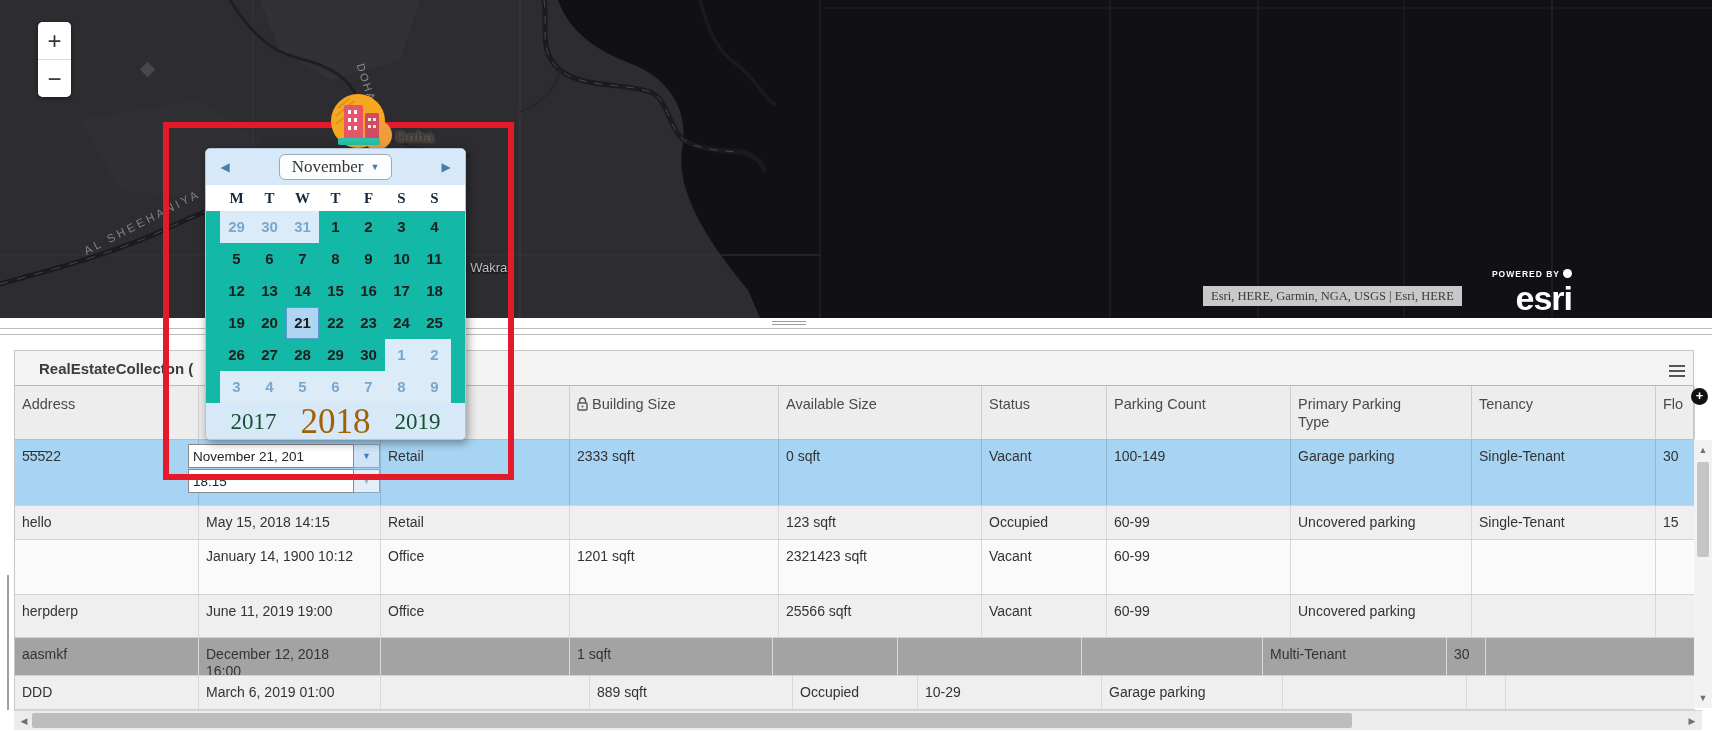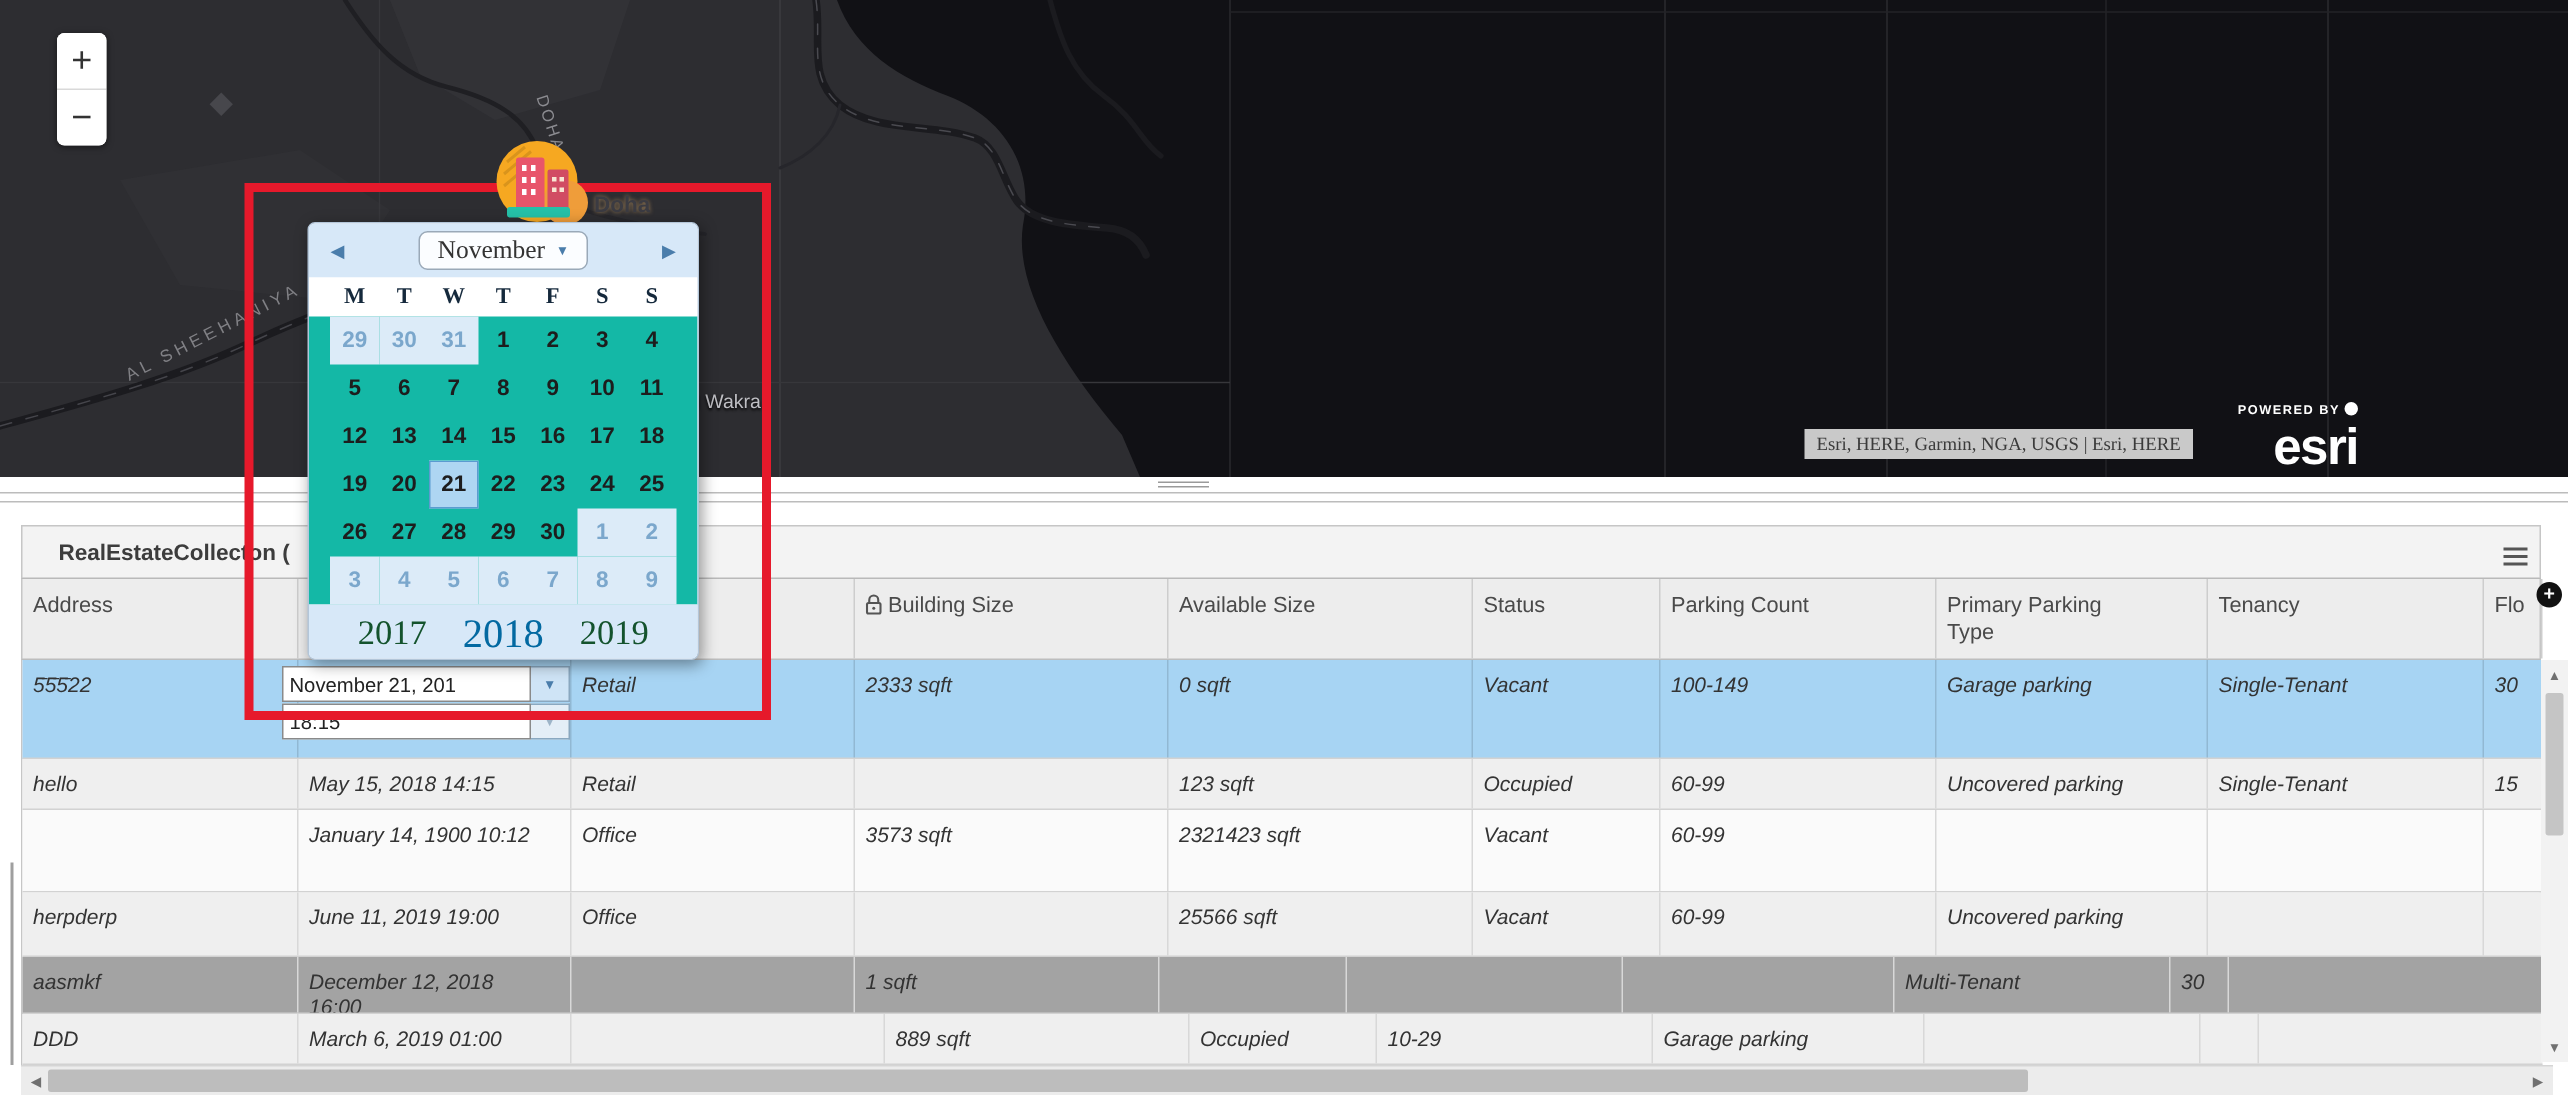--- a/index.html
+++ b/index.html
@@ -42,21 +42,21 @@
   .menu-icon { position:absolute; right:8px; top:11px; width:16px; cursor:pointer; }
   .menu-icon i { display:block; height:2px; background:#555; margin:3px 0; }
   .thead { position:absolute; left:14px; top:386px; width:1680px; height:54px; background:#ededed;
     border-left:1px solid #c6c6c6; border-right:1px solid #c6c6c6; border-bottom:1px solid #bdbdbd; display:flex; z-index:5; }
   .th { height:100%; padding:9px 6px 0 7px; font-size:14.5px; color:#4a4a4a; border-right:1px solid #cdcdcd;
     overflow:hidden; flex-shrink:0; line-height:18px; }
   .th .narrow { display:inline-block; width:122px; }
   .lock { display:inline-block; vertical-align:-2px; margin-right:4px; }
   .tbody { position:absolute; left:14px; top:440px; width:1680px; z-index:5;
     border-left:1px solid #c6c6c6; border-right:1px solid #c6c6c6; }
-  .tr { display:flex; width:1680px; border-bottom:1px solid #d2d2d2;font-style:italic; }
+  .tr { display:flex; width:1680px; border-bottom:1px solid #d2d2d2; }
   .td { height:100%; padding:8px 5px 0 7px; font-size:14px; color:#333; line-height:17px;
     border-right:1px solid #d8d8d8; overflow:hidden; flex-shrink:0; }
   .tr.selected .td { border-right:1px solid rgba(0,0,0,.13); }
   .td span { display:inline-block; }
   .td.date-cell span { max-width:152px; }
   .add-field { position:absolute; left:1691px; top:388px; width:17px; height:17px; border-radius:50%;
     background:#111; color:#fff; font-size:13px; font-weight:bold; text-align:center; line-height:16px; z-index:7; cursor:pointer; }
   
   .vscroll { position:absolute; left:1694px; top:440px; width:18px; height:268px; background:#f2f2f2; z-index:6; }
   .vscroll .arr { position:absolute; left:0; width:18px; height:16px; text-align:center; font-size:9px; color:#707070; line-height:16px; cursor:pointer; }
@@ -87,21 +87,21 @@
   .cal-dayrow { height:26px; display:flex; padding:0 14px; background:#fff; }
   .cal-dayrow div { width:33.28px; text-align:center; font-weight:bold; font-size:15px; color:#15293c; line-height:26px; }
   .cal-grid { padding:0 14px; background:#14b8a6; }
   .cal-week { display:flex; height:32px; }
   .cal-day { width:33.28px; text-align:center; font-family:"Liberation Sans",sans-serif; font-weight:bold;
     font-size:15px; color:#1d1d1d; line-height:32px; cursor:pointer; }
   .cal-day.other { background:#dcebf8; color:#7ba7cc; }
   .cal-day.sel { background:#aed6f2; box-shadow:inset 0 0 0 1px #5b9bd0; }
   .cal-foot { height:38px; background:#d7e8f8; display:flex; align-items:center; justify-content:center; gap:24px; }
   .cal-foot .yr { font-size:23px; color:#14532d; cursor:pointer; }
-  .cal-foot .yr.active { font-size:27px; color:#0369a1; }
+  .cal-foot .yr.active { font-size:35px; color:#a16207; }
 </style>
 </head>
 <body>
 
 <div class="stage">
 
   <div class="map">
     <svg width="1712" height="318">
       <rect x="0" y="0" width="1712" height="318" fill="#111115"></rect>
       <rect x="0" y="0" width="820" height="318" fill="#2d2d31"></rect>
@@ -230,21 +230,21 @@
         <div class="td" style="width: 125px;"><span>Occupied</span></div>
         <div class="td" style="width: 184px;"><span>60-99</span></div>
         <div class="td" style="width: 181px;"><span>Uncovered parking</span></div>
         <div class="td" style="width: 184px;"><span>Single-Tenant</span></div>
         <div class="td" style="width: 39px;"><span>15</span></div>
       </div>
       <div class="tr" style="height: 55px; background: rgb(250, 250, 250);">
         <div class="td" style="width: 184px;"><span></span></div>
         <div class="td date-cell" style="width: 182px;"><span>January 14, 1900 10:12</span></div>
         <div class="td" style="width: 189px;"><span>Office</span></div>
-        <div class="td" style="width: 209px;"><span>3573 sqft</span></div>
+        <div class="td" style="width: 209px;"><span>1201 sqft</span></div>
         <div class="td" style="width: 203px;"><span>2321423 sqft</span></div>
         <div class="td" style="width: 125px;"><span>Vacant</span></div>
         <div class="td" style="width: 184px;"><span>60-99</span></div>
         <div class="td" style="width: 181px;"><span></span></div>
         <div class="td" style="width: 184px;"><span></span></div>
         <div class="td" style="width: 39px;"><span></span></div>
       </div>
       <div class="tr" style="height: 43px; background: rgb(239, 239, 239);">
         <div class="td" style="width: 184px;"><span>herpderp</span></div>
         <div class="td date-cell" style="width: 182px;"><span>June 11, 2019 19:00</span></div>

